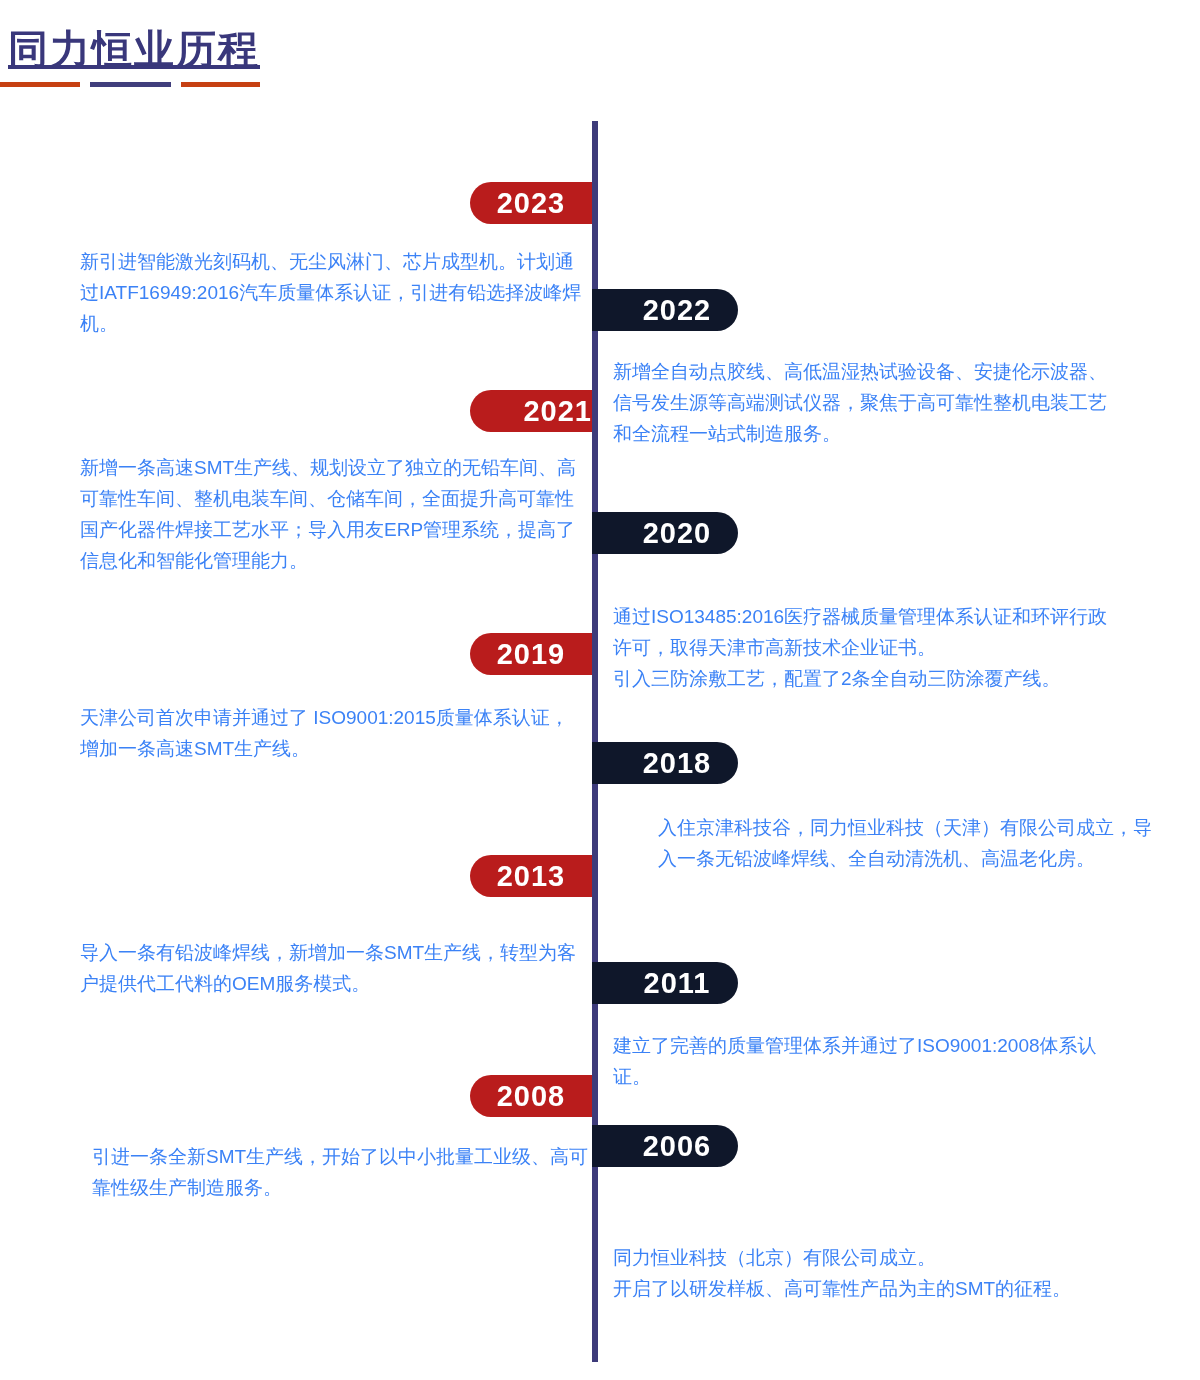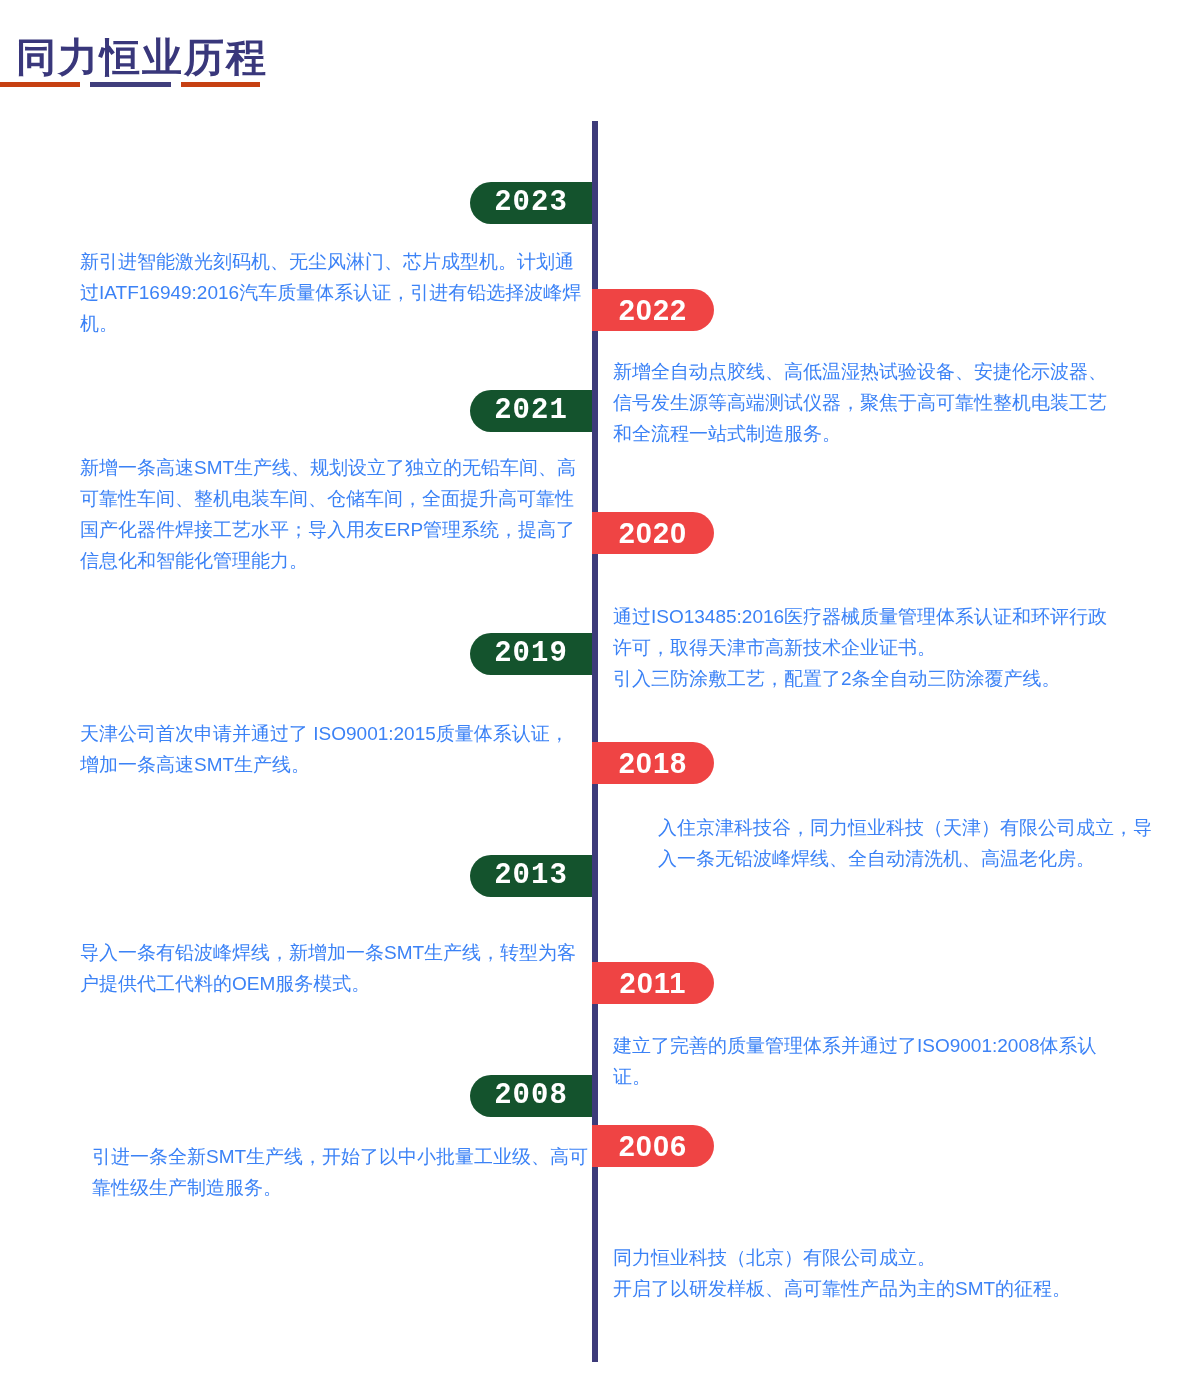--- a/index.html
+++ b/index.html
@@ -10,25 +10,26 @@
     background: #ffffff;
     overflow: hidden;
     font-family: "Liberation Sans", "DejaVu Sans", sans-serif;
   }
 
   
   .page-title {
     position: absolute;
     left: 8px;
     top: 22px;
-    margin: 8px;
+    margin: 0;
     font-size: 40px;
     font-weight: bold;
     color: #39377B;
     letter-spacing: 2px;
+    text-decoration: underline;
   }
   .title-bar {
     position: absolute;
     top: 82px;
     height: 5px;
   }
   .bar-1 { left: 0px;   width: 80px; background: #C64012; }
   .bar-2 { left: 90px;  width: 81px; background: #403E7C; }
   .bar-3 { left: 181px; width: 79px; background: #C64012; }
 
@@ -51,50 +52,50 @@
     line-height: 42px;
     text-align: center;
     color: #ffffff;
     font-size: 29px;
     font-weight: bold;
     letter-spacing: 1px;
     z-index: 2;
   }
   .badge.left {
     right: 608px;
-    background: #14532d;
+    background: #b91c1c;
     border-radius: 21px 0 0 21px;
-    font-family: Liberation Mono, monospace;
   }
   .badge.right {
     left: 592px;
-    background: #ef4444;
+    background: #0f172a;
     border-radius: 0 21px 21px 0;
+    padding-left: 24px;
   }
 
   
   .desc {
     position: absolute;
     width: 505px;
     margin: 0;
     font-size: 19px;
     line-height: 31px;
     color: #3b82f6;
     white-space: pre-line;
     z-index: 2;
   }
   .desc.left  { left: 80px; }
   .desc.right { left: 613px; }
 
   
   .b0 { top: 182px; }  .d0 { top: 246px; }
   .b1 { top: 289px; }  .d1 { top: 356px; }
-  .b2 { top: 390px; }  .d2 { top: 452px; }
+  .b2 { top: 390px; text-align: right; }  .d2 { top: 452px; }
   .b3 { top: 512px; }  .d3 { top: 580px; margin-top: 21px; }
-  .b4 { top: 633px; }  .d4 { top: 718px; }
+  .b4 { top: 633px; }  .d4 { top: 702px; }
   .b5 { top: 742px; }  .d5 { top: 812px; margin-left: 45px; }
   .b6 { top: 855px; }  .d6 { top: 925px; margin-top: 12px; }
   .b7 { top: 962px; }  .d7 { top: 1030px; }
   .b8 { top: 1075px; } .d8 { top: 1141px; margin-left: 12px; }
   .b9 { top: 1125px; } .d9 { top: 1242px; }
 </style>
 </head>
 <body>
 
 <div id="stage">

